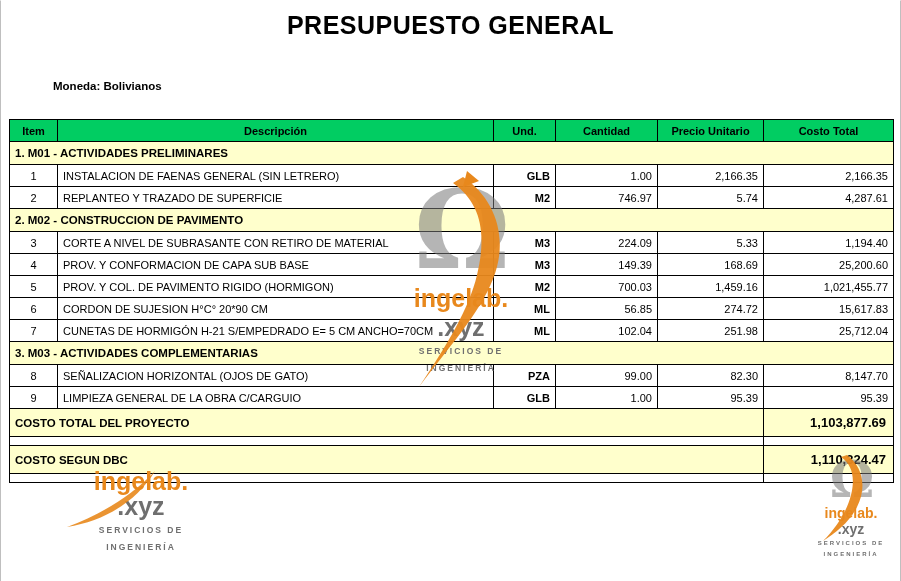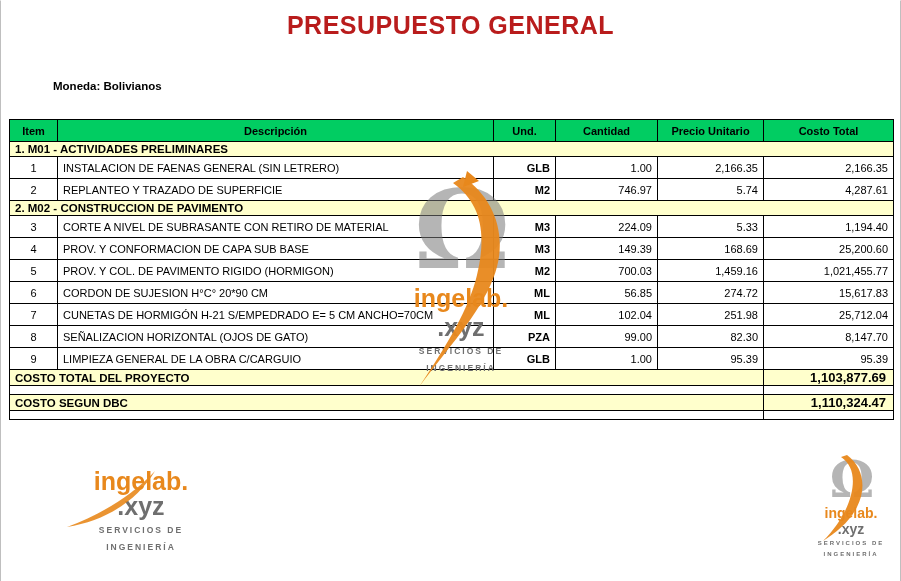--- a/index.html
+++ b/index.html
@@ -75,21 +75,21 @@
   #wm-right .tag { font-size: 6px; margin-top: 3px; }
 
   .swoosh-svg { position: absolute; pointer-events: none; z-index: 6; }
 
   
   .title {
     position: absolute;
     left: 0; right: 0;
     top: 10px;
     text-align: center;
-    color: #b91c1c;
+    color: #000000;
     font-size: 25px;
     font-weight: bold;
     letter-spacing: .5px;
     z-index: 3;
   }
 
   
   .meta {
     position: absolute;
     left: 52px;
@@ -137,33 +137,33 @@
   col.c-und  { width: 62px; }
   col.c-cant { width: 102px; }
   col.c-pu   { width: 106px; }
   col.c-ct   { width: 130px; }
 
   tr.group td {
     background: #ffffcc;
     font-weight: bold;
     text-align: left;
     font-size: 11.5px;
-    height: 15px;
+    height: 23px;
   }
   td.num { text-align: center; }
   td.desc { text-align: left; }
   td.und { text-align: right; font-weight: bold; }
   td.right { text-align: right; padding-right: 7px; }
 
   tr.data td { background: transparent; }
 
   tr.total td {
     background: #ffffcc;
     font-weight: bold;
-    height: 16px;
+    height: 28px;
   }
   tr.total td.label { text-align: left; font-size: 11.5px; }
   tr.total td.value { text-align: right; font-size: 13px; padding-right: 7px; }
   tr.spacer td {
     background: #ffffff;
     border: 1px solid #000;
     height: 9px;
   }
   tr.spacer td.blank-left { border-left: 1px solid #000; }
 </style>
@@ -302,20 +302,23 @@
       </tr>
       <tr class="data">
         <td class="num">7</td>
         <td class="desc">CUNETAS DE HORMIGÓN H-21 S/EMPEDRADO E= 5 CM ANCHO=70CM</td>
         <td class="und">ML</td>
         <td class="right">102.04</td>
         <td class="right">251.98</td>
         <td class="right">25,712.04</td>
       </tr>
 
+      <tr class="group">
+        <td colspan="6">3.  M03 - ACTIVIDADES COMPLEMENTARIAS</td>
+      </tr>
       <tr class="data">
         <td class="num">8</td>
         <td class="desc">SEÑALIZACION HORIZONTAL (OJOS DE GATO)</td>
         <td class="und">PZA</td>
         <td class="right">99.00</td>
         <td class="right">82.30</td>
         <td class="right">8,147.70</td>
       </tr>
       <tr class="data">
         <td class="num">9</td>

